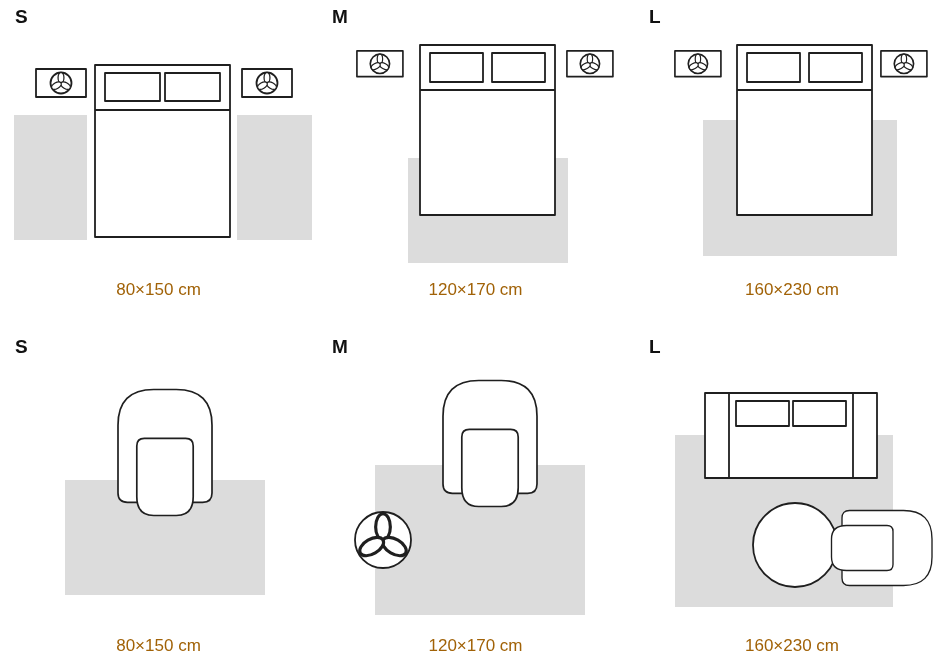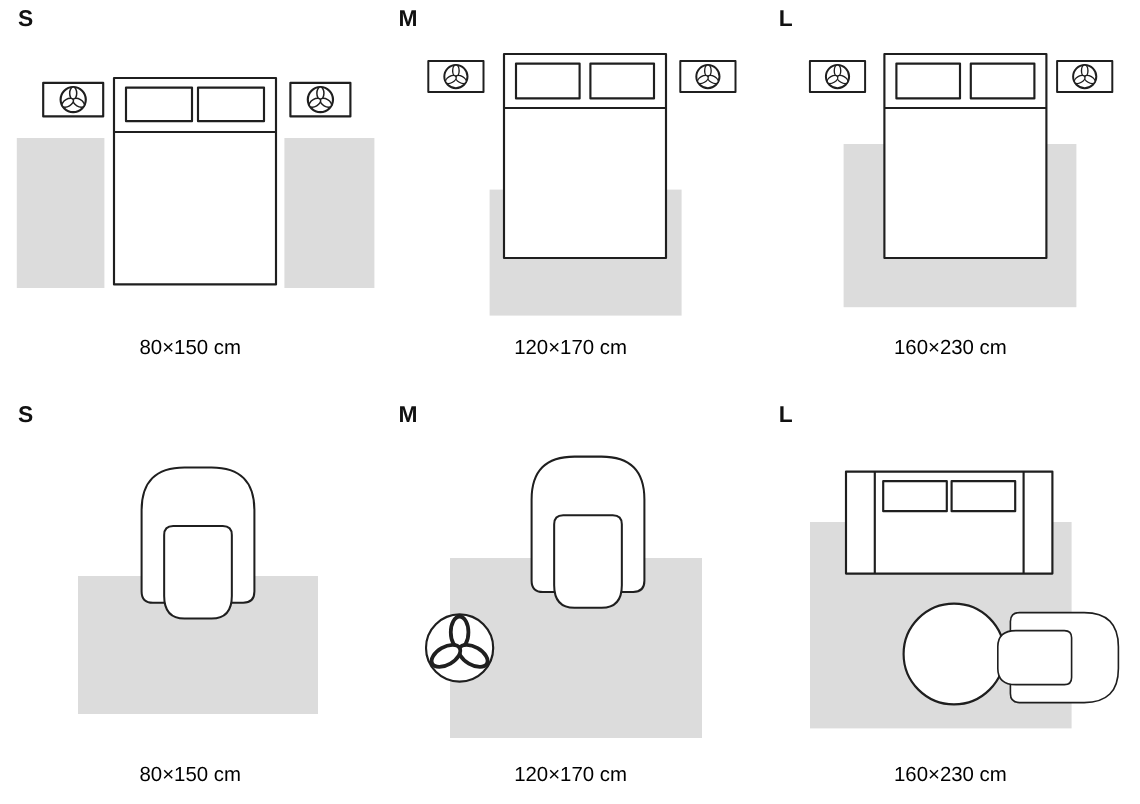--- a/index.html
+++ b/index.html
@@ -2,21 +2,21 @@
 <html><head>
 <meta charset="utf-8">
 <style>
   html,body { margin:0; padding:0; background:#ffffff; }
   body { font-family: "Liberation Sans", sans-serif; color:#161616; }
   .canvas { position:relative; width:950px; height:670px; background:#ffffff; overflow:hidden; }
   .cell { position:absolute; }
   .row1 { top:0; height:320px; }
   .row2 { top:330px; height:340px; }
   .size-label { position:absolute; top:6px; left:15px; font-size:19px; font-weight:700; color:#111; }
-  .dimension { position:absolute; left:0; width:100%; text-align:center; font-size:17px; color:#000000; }
+  .dimension { position:absolute; left:0; width:100%; text-align:center; font-size:17px; color:#a16207; }
   .row1 .dimension { top:280px; }
   .row2 .dimension { top:306px; }
   .illus { position:absolute; display:block; }
   .outl { fill:#ffffff; stroke:#1f1f1f; stroke-width:1.8; stroke-linejoin:round; }
   .rug  { fill:#dcdcdc; stroke:none; }
   .ln   { stroke:#1f1f1f; stroke-width:1.8; fill:none; }
   .petal { fill:#ffffff; stroke:#1f1f1f; stroke-width:1.8; }
 </style>
 </head>
 <body>

